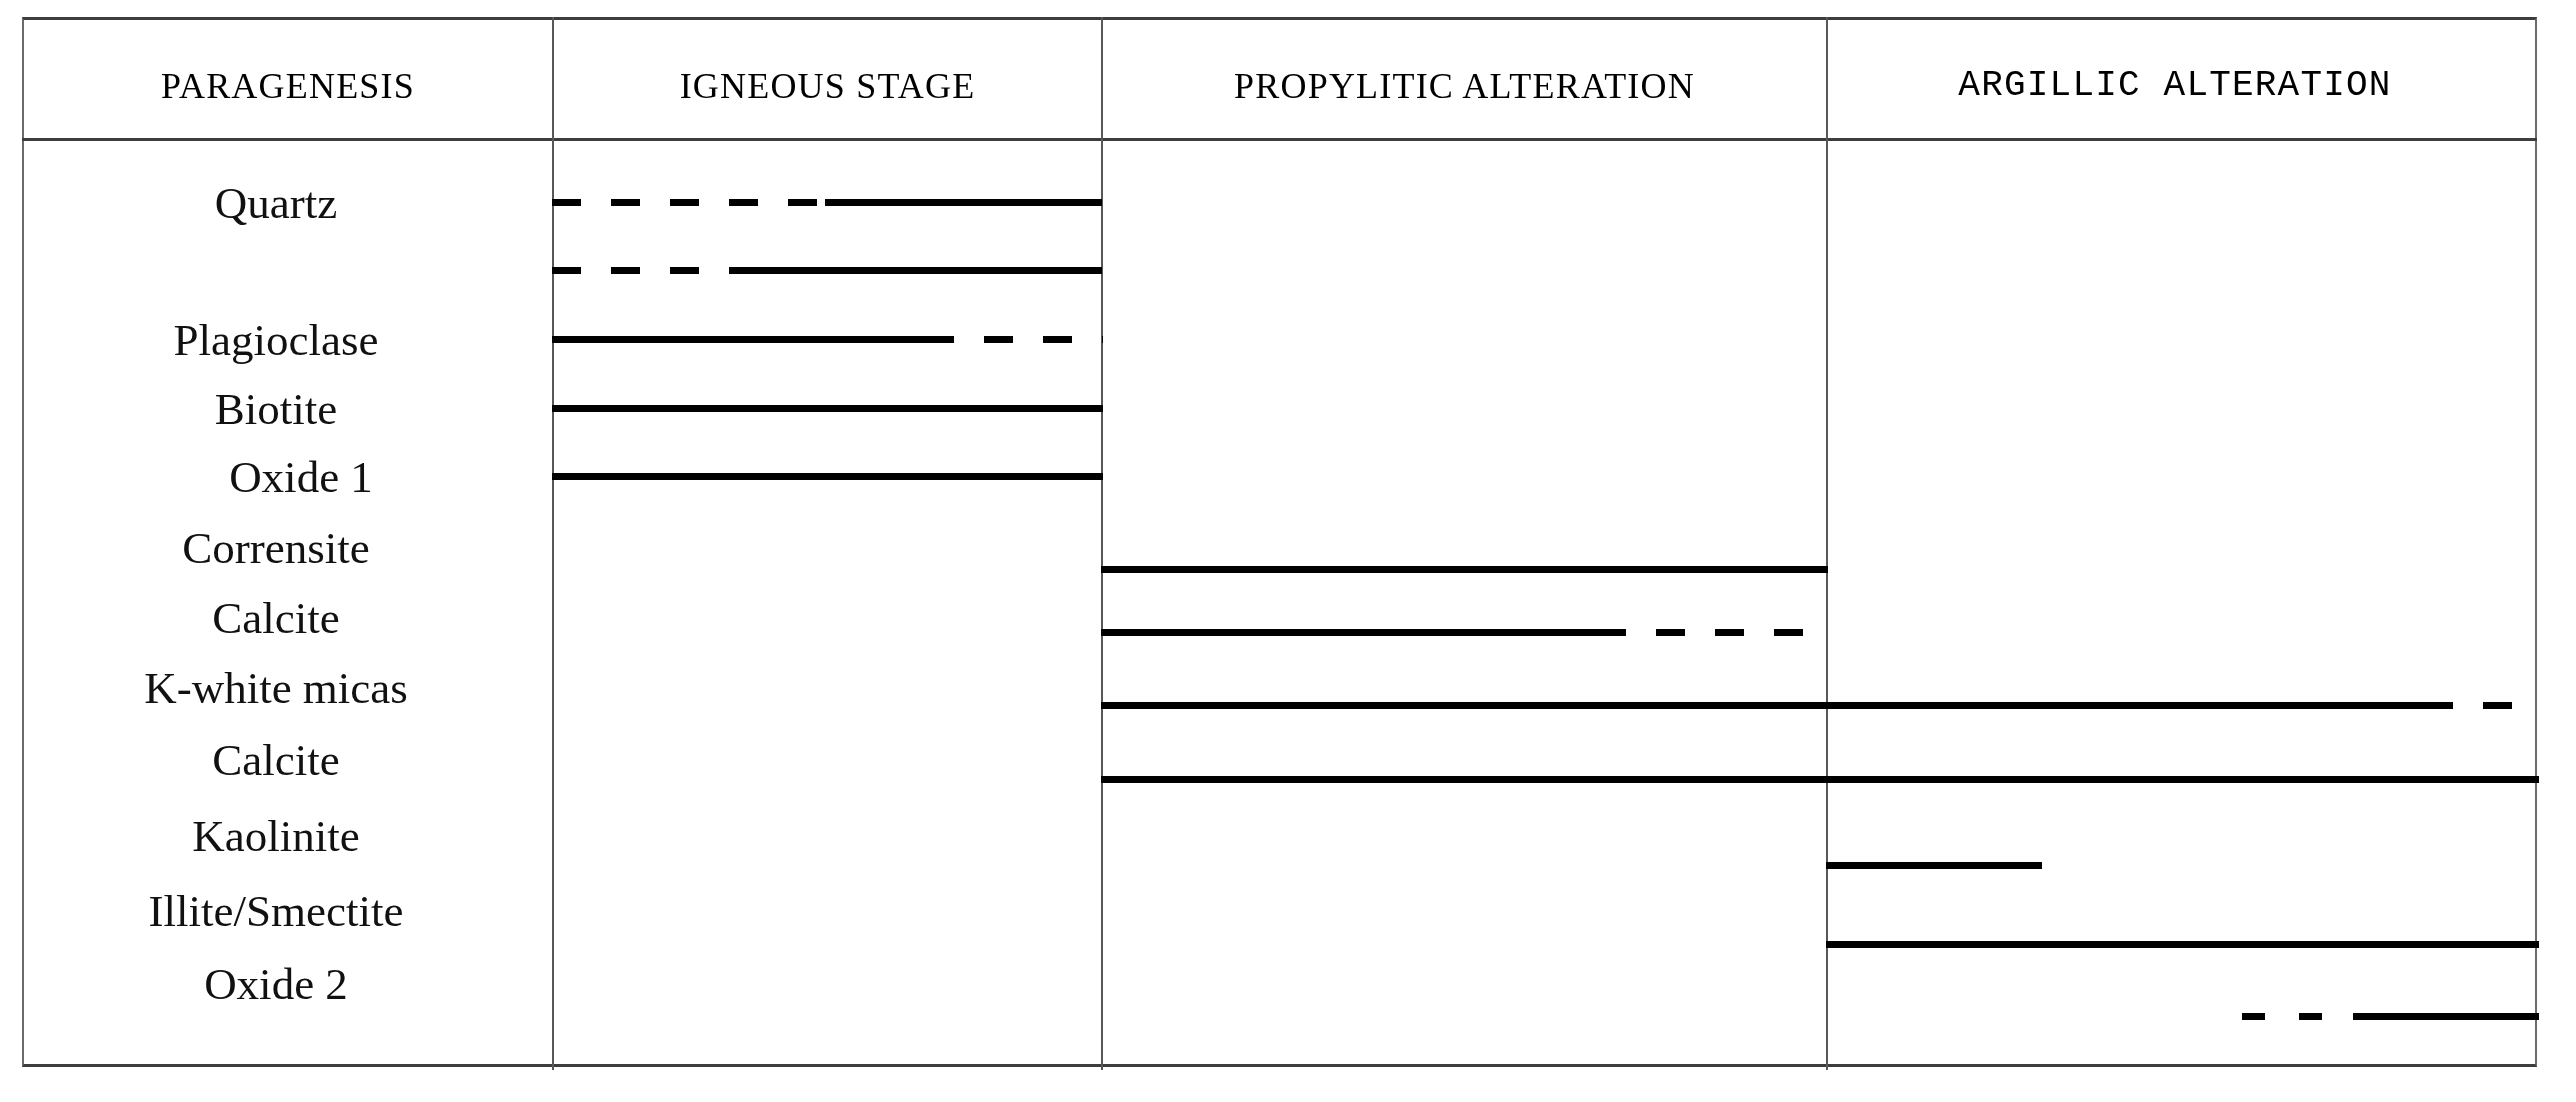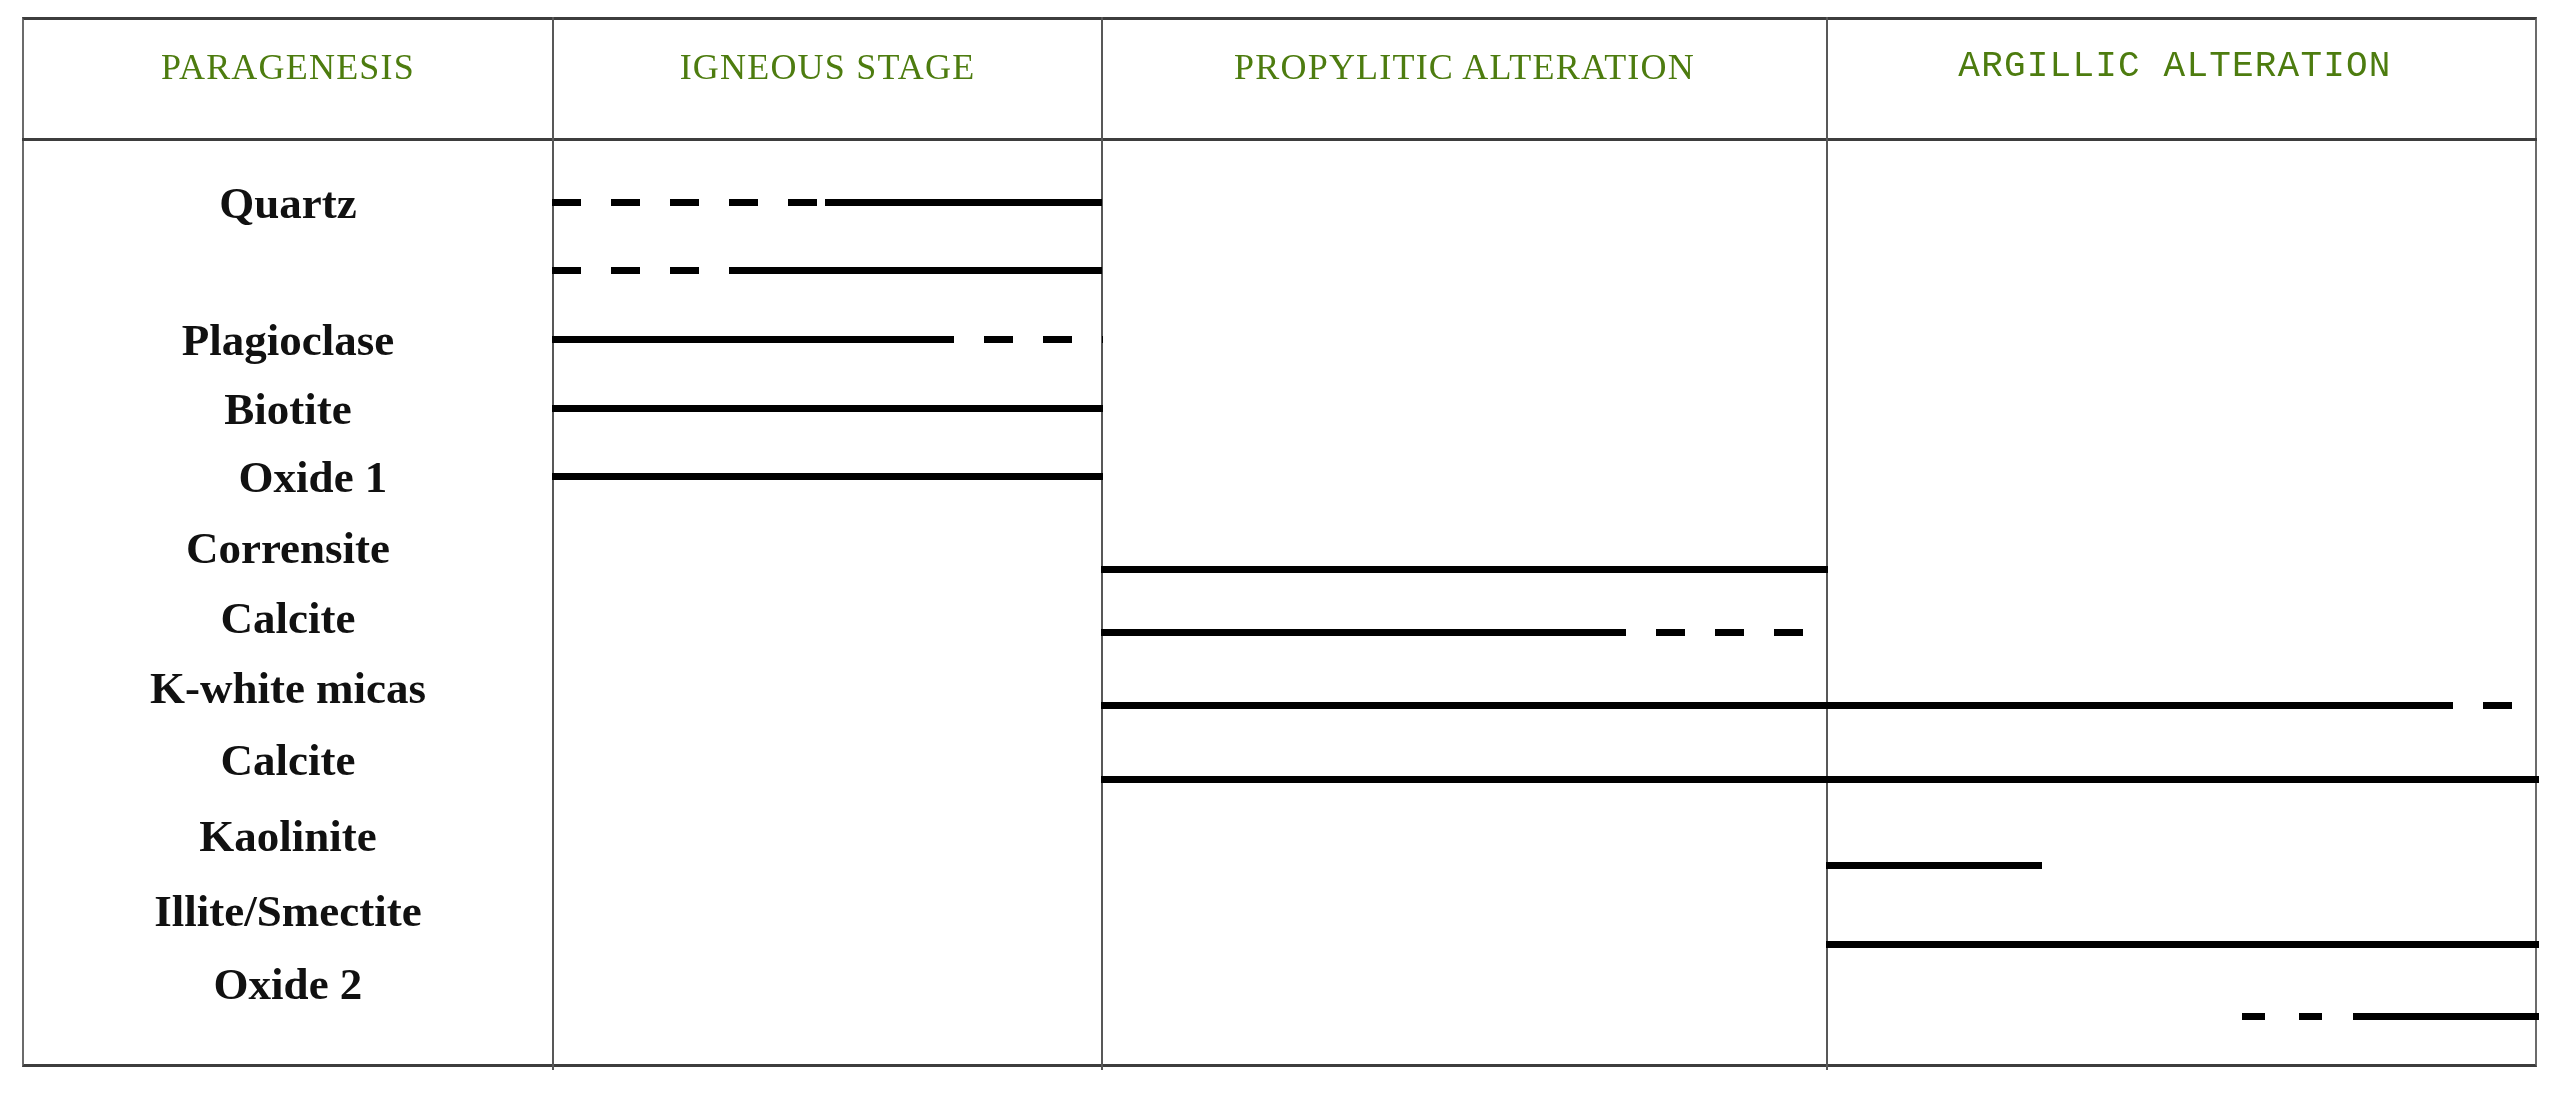--- a/index.html
+++ b/index.html
@@ -48,39 +48,38 @@
     position: absolute;
     top: 17px;
     width: 2.3px;
     height: 1053px;
     background: #585858;
   }
 
   
   .header-cell {
     position: absolute;
-    top: 6px;
+    top: 25px;
     height: 121px;
     display: flex;
     align-items: center;
     justify-content: center;
     font-size: 36px;
     letter-spacing: 1.2px;
     white-space: nowrap;
-    color: #4d7c0f;
+    color: #000000;
   }
 
   
   .label-col {
     position: absolute;
-    left: 24px;
+    left: 12px;
     top: 141px;
     width: 528px;
     height: 922px;
-    font-weight: bold;
   }
   .mineral-label {
     position: absolute;
     left: 0;
     width: 528px;
     text-align: center;
     font-size: 45px;
     line-height: 1;
     color: #111111;
     white-space: nowrap;

